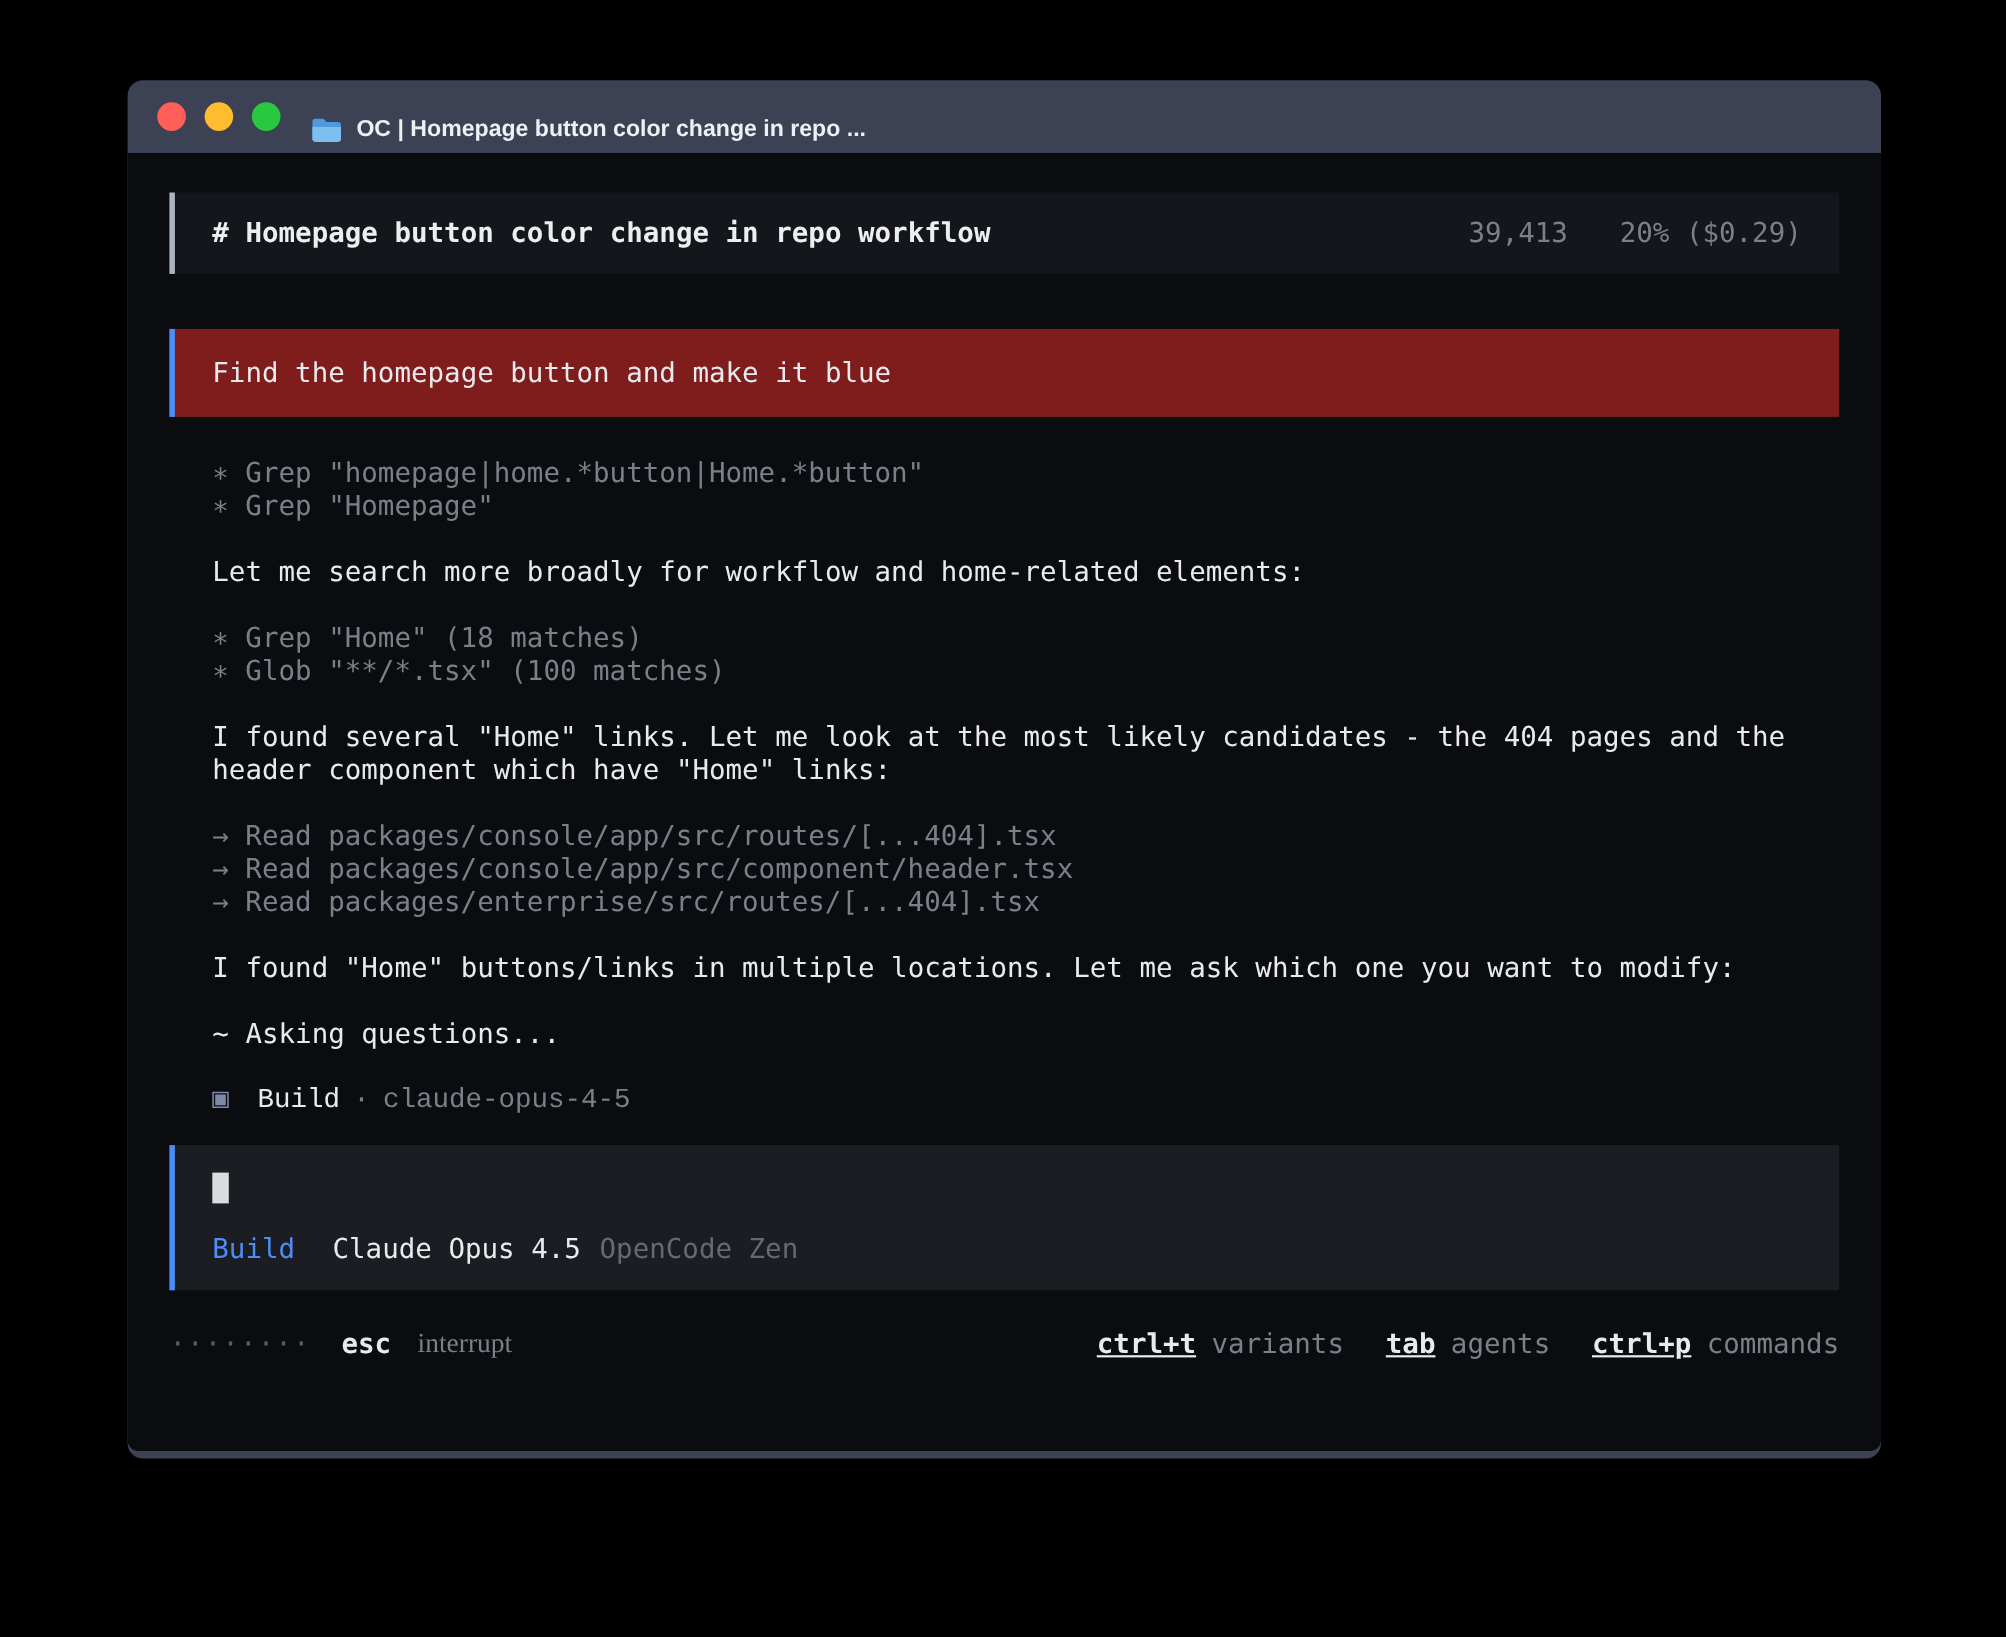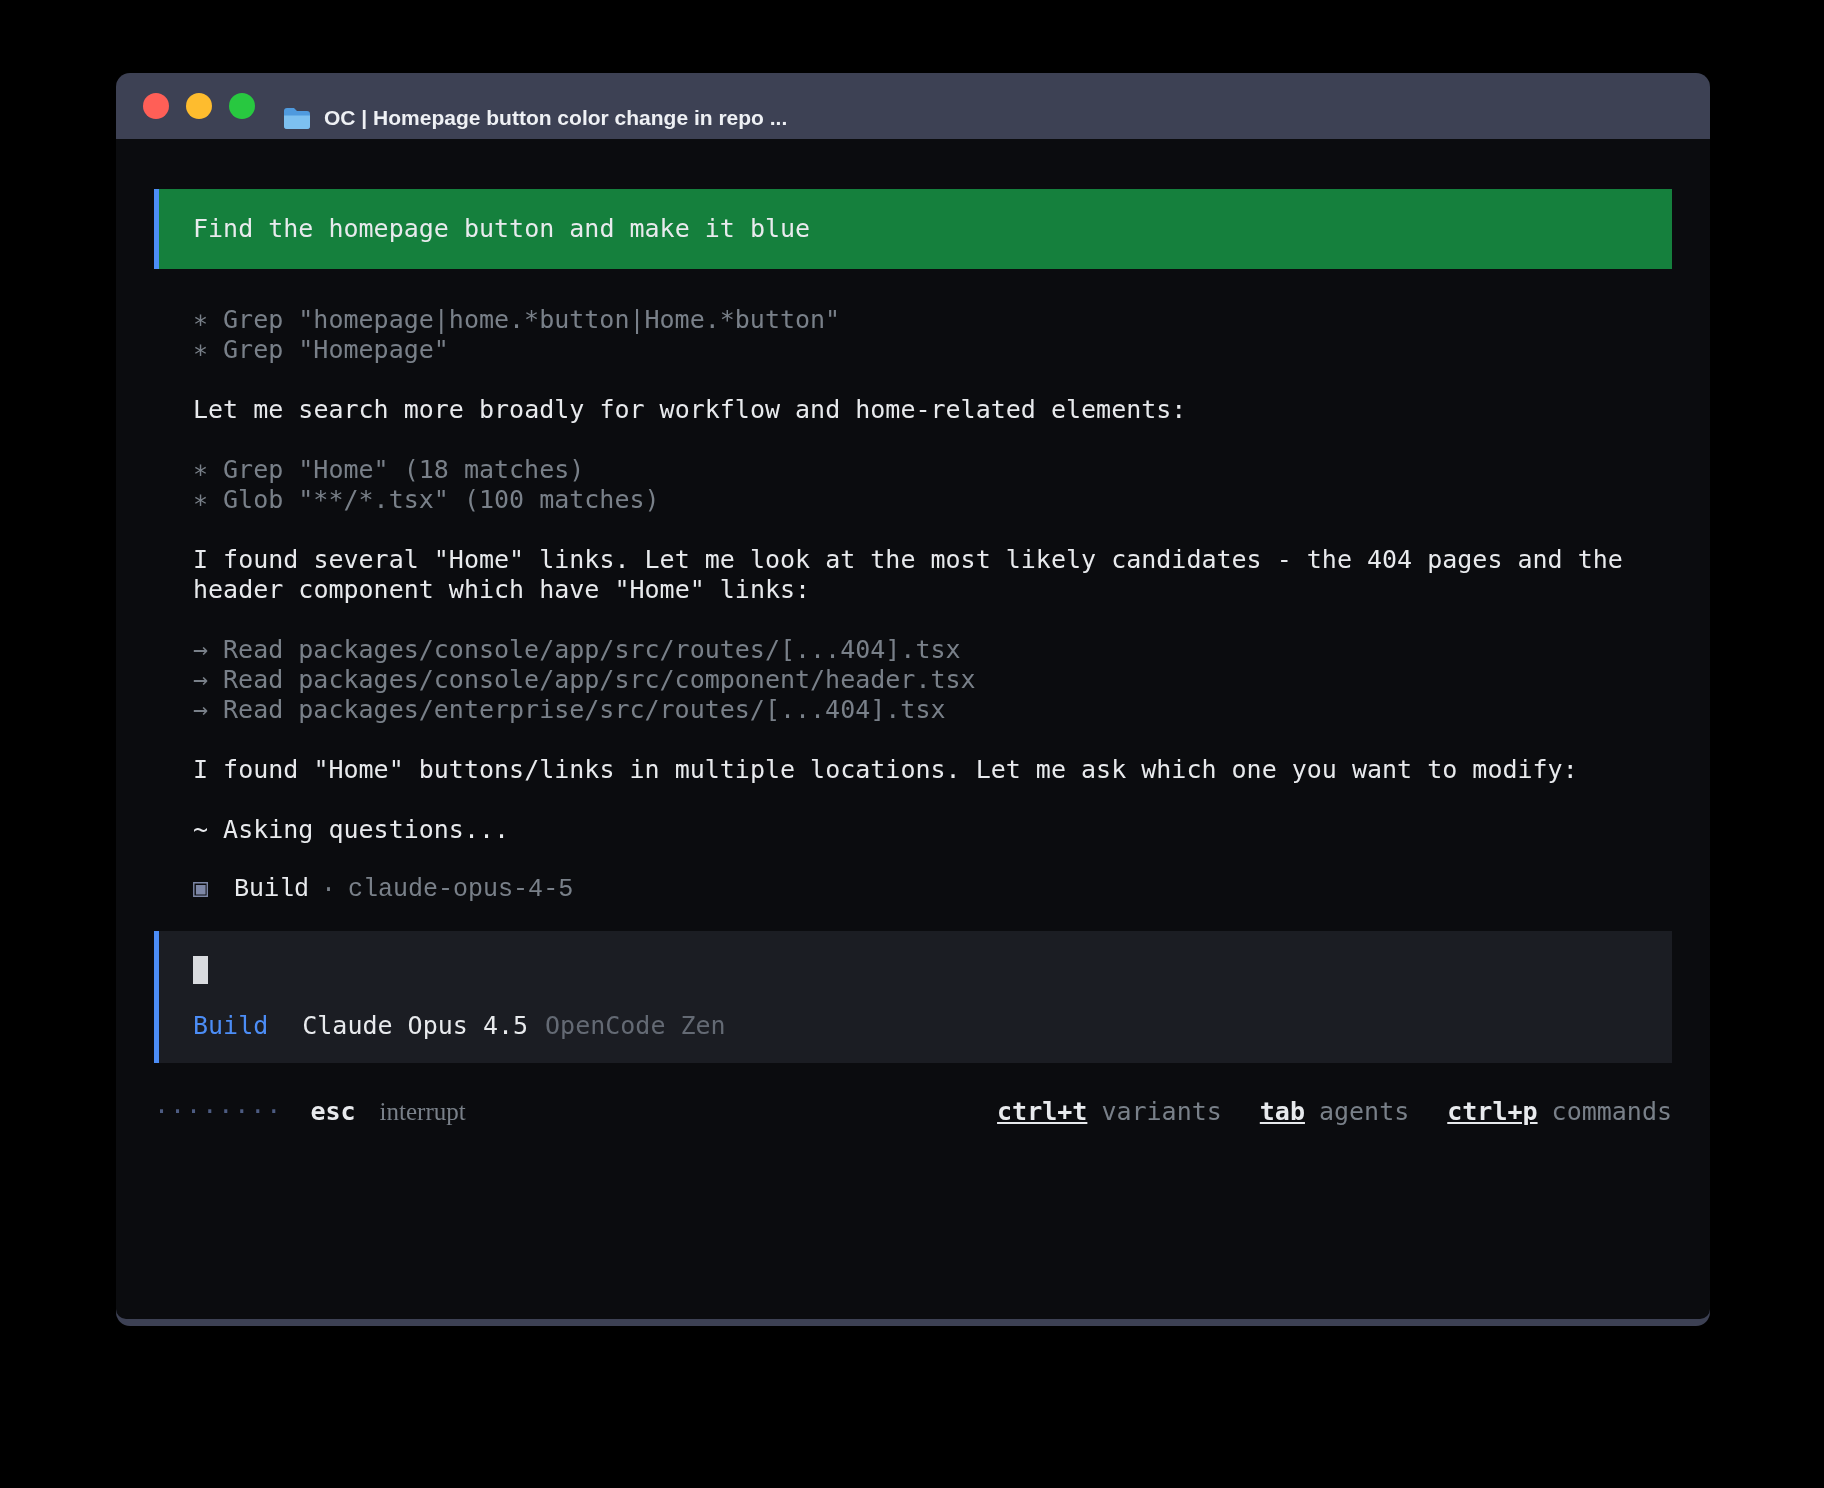--- a/index.html
+++ b/index.html
@@ -21,21 +21,21 @@
 
   .content { flex:1; background:#0b0c0f; border-radius:0 0 10px 10px; overflow:hidden; padding:0 38px; }
 
   .session-header { margin-top:36px; background:#15161b; border-left:5px solid #aeb4bd;
     padding:22px 34px; display:flex; justify-content:space-between; align-items:center;
     font-size:25px; line-height:30px; }
   .hdr-title { color:#eceef1; font-weight:700; }
   .hdr-right { color:#7a8089; }
   .hdr-right .ctx { margin-left:32px; }
 
-  .user-msg { margin-top:50px; background:#15803d; border-left:5px solid #4c8df6;
+  .user-msg { margin-top:50px; background:#7f1d1d; border-left:5px solid #4c8df6;
     padding:25px 34px; font-size:25px; line-height:30px; color:#e8eaed; }
 
   .convo { margin-top:36px; padding-left:39px; font-size:25px; line-height:30px; }
   .para { margin-bottom:30px; }
   .para:last-child { margin-bottom:0; }
   .line.text, .line.status { color:#e8eaed; }
   .line.tool { color:#798089; }
   .line .prefix { margin-right:15px; }
 
   .agent-line { color:#e8eaed;font-family:Liberation Mono, monospace; }
@@ -78,20 +78,27 @@
       <svg width="28" height="23" viewBox="0 0 28 23">
         <path d="M1 4 a3 3 0 0 1 3-3 h7 l3 3 h10 a3 3 0 0 1 3 3 v12 a3 3 0 0 1 -3 3 H4 a3 3 0 0 1 -3-3 z" fill="#4f9ade"></path>
         <path d="M1 8.5 h26 v10.5 a3 3 0 0 1 -3 3 H4 a3 3 0 0 1 -3-3 z" fill="#7dc0f0"></path>
       </svg>
       <span>OC | Homepage button color change in repo ...</span>
     </div>
   </div>
 
   <div class="content">
 
+    <div class="session-header">
+      <span class="hdr-title"># Homepage button color change in repo workflow</span>
+      <span class="hdr-right">
+        <span>39,413</span>
+        <span class="ctx">20% ($0.29)</span>
+      </span>
+    </div>
 
     <div class="user-msg">
       <span>Find the homepage button and make it blue</span>
     </div>
 
     <div class="convo">
 
 
       <div class="para">
         <div class="line tool">

